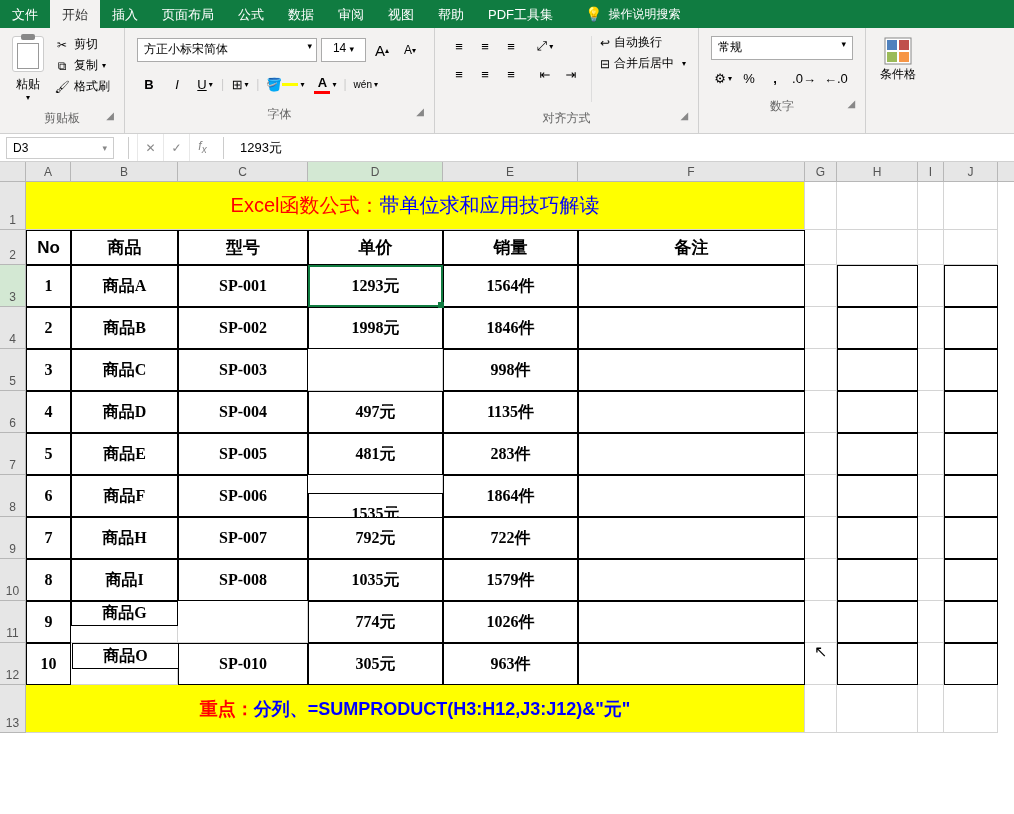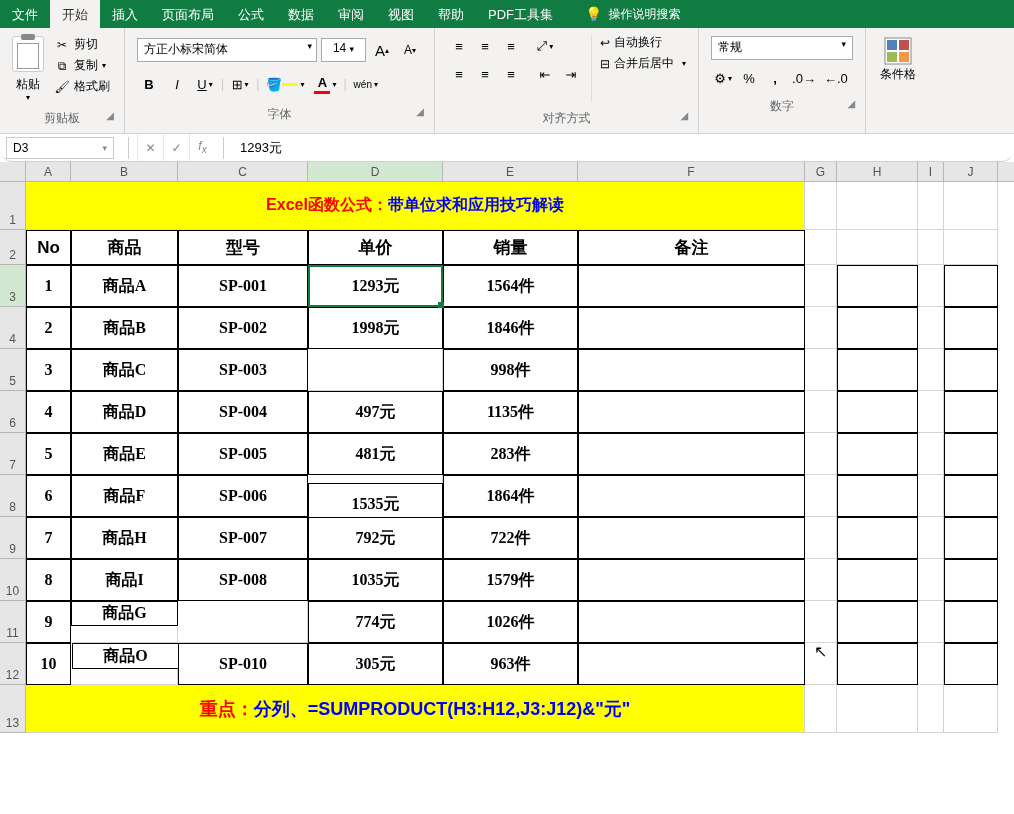--- a/index.html
+++ b/index.html
@@ -41,41 +41,41 @@
 .align-row { display: flex; gap: 2px; }
 
 
 .num-select { width: 142px; height: 24px; border: 1px solid #ababab; background: #fff; padding: 2px 6px; }
 
 
 .cond-fmt { display: flex; flex-direction: column; align-items: center; padding: 4px 6px; }
 .cond-icon { width: 30px; height: 30px; }
 
 
-.formula-bar { display: flex; align-items: center; height: 28px; border-bottom: 1px solid #d0d0d0; background: #fff; border-radius: 13px; }
+.formula-bar { display: flex; align-items: center; height: 28px; border-bottom: 1px solid #d0d0d0; background: #fff; }
 .name-box { width: 108px; height: 22px; border: 1px solid #ccc; margin: 0 6px; padding: 2px 6px; background: #fff; font-size: 12px; display: flex; align-items: center; justify-content: space-between; }
 .fb-btn { width: 26px; display: flex; align-items: center; justify-content: center; color: #888; cursor: pointer; height: 100%; border-left: 1px solid #e8e8e8; }
 .fb-input { flex: 1; border: none; padding: 2px 8px; font-size: 13px; outline: none; }
 .divider { width: 1px; background: #ccc; height: 22px; margin: 0 8px; }
 
 
 .sheet-wrap { position: relative; }
 .colhead-row { display: flex; background: #e6e6e6; border-bottom: 1px solid #b7b7b7; height: 20px; }
 .corner { width: 26px; border-right: 1px solid #b7b7b7; background: #e6e6e6; }
 .colhead { text-align: center; border-right: 1px solid #b7b7b7; font-size: 12px; color: #555; display: flex; align-items: center; justify-content: center; background: #e6e6e6; }
 .colhead.sel { background: #d3e8d3; }
 
 .sheet-body { display: flex; }
 .rowheads { display: flex; flex-direction: column; }
 .rowhead { width: 26px; border-right: 1px solid #b7b7b7; border-bottom: 1px solid #b7b7b7; background: #e6e6e6; display: flex; align-items: end; justify-content: center; font-size: 12px; color: #555; padding-bottom: 2px; }
 .rowhead.sel { background: #d3e8d3; }
 
 .cells { position: relative; }
 .abs-cell { position: absolute; border-right: 1px solid #d4d4d4; border-bottom: 1px solid #d4d4d4; display: flex; align-items: center; justify-content: center; font-size: 14px; background: #fff; }
-.hdr-yellow { background: #ffff00 !important; font-weight: bold; font-size: 16px; }
+.hdr-yellow { background: #ffff00 !important; font-weight: normal; font-size: 20px; }
 .tbl-head { font-weight: bold; font-size: 17px; border: 1px solid #000 !important; }
 .tbl-cell { font-weight: bold; font-size: 16px; border: 1px solid #000 !important; font-family: "SimSun", serif; }
 .note-yellow { background: #ffff00 !important; font-weight: bold; font-size: 18px; }
 .red-title { color: #ff0000; }
 .blue-after { color: #0000ff; }
 .sel-outline { position: absolute; border: 2px solid #107c41; pointer-events: none; }
 .sel-handle { position: absolute; width: 6px; height: 6px; background: #107c41; right: -3px; bottom: -3px; }
 
 .cursor-arrow { position: absolute; left: 814px; top: 642px; font-size: 16px; color: #000; pointer-events: none; }
 
@@ -480,21 +480,21 @@
         <div class="abs-cell tbl-cell" style="left: 552px; top: 209px; width: 227px; height: 42px;"></div>
         <div class="abs-cell tbl-cell" style="left: 0px; top: 251px; width: 45px; height: 42px;">5</div>
         <div class="abs-cell tbl-cell" style="left: 45px; top: 251px; width: 107px; height: 42px;">商品E</div>
         <div class="abs-cell tbl-cell" style="left: 152px; top: 251px; width: 130px; height: 42px;">SP-005</div>
         <div class="abs-cell tbl-cell" style="left: 282px; top: 251px; width: 135px; height: 42px;">481元</div>
         <div class="abs-cell tbl-cell" style="left: 417px; top: 251px; width: 135px; height: 42px;">283件</div>
         <div class="abs-cell tbl-cell" style="left: 552px; top: 251px; width: 227px; height: 42px;"></div>
         <div class="abs-cell tbl-cell" style="left: 0px; top: 293px; width: 45px; height: 42px;">6</div>
         <div class="abs-cell tbl-cell" style="left: 45px; top: 293px; width: 107px; height: 42px;">商品F</div>
         <div class="abs-cell tbl-cell" style="left: 152px; top: 293px; width: 130px; height: 42px;">SP-006</div>
-        <div class="abs-cell tbl-cell" style="left: 282px; top: 301px; width: 135px; height: 42px;">1535元</div>
+        <div class="abs-cell tbl-cell" style="left: 282px; top: 311px; width: 135px; height: 42px;">1535元</div>
         <div class="abs-cell tbl-cell" style="left: 417px; top: 293px; width: 135px; height: 42px;">1864件</div>
         <div class="abs-cell tbl-cell" style="left: 552px; top: 293px; width: 227px; height: 42px;"></div>
         <div class="abs-cell tbl-cell" style="left: 0px; top: 335px; width: 45px; height: 42px;">7</div>
         <div class="abs-cell tbl-cell" style="left: 45px; top: 335px; width: 107px; height: 42px;">商品H</div>
         <div class="abs-cell tbl-cell" style="left: 152px; top: 335px; width: 130px; height: 42px;">SP-007</div>
         <div class="abs-cell tbl-cell" style="left: 282px; top: 335px; width: 135px; height: 42px;">792元</div>
         <div class="abs-cell tbl-cell" style="left: 417px; top: 335px; width: 135px; height: 42px;">722件</div>
         <div class="abs-cell tbl-cell" style="left: 552px; top: 335px; width: 227px; height: 42px;"></div>
         <div class="abs-cell tbl-cell" style="left: 0px; top: 377px; width: 45px; height: 42px;">8</div>
         <div class="abs-cell tbl-cell" style="left: 45px; top: 377px; width: 107px; height: 42px;">商品I</div>

